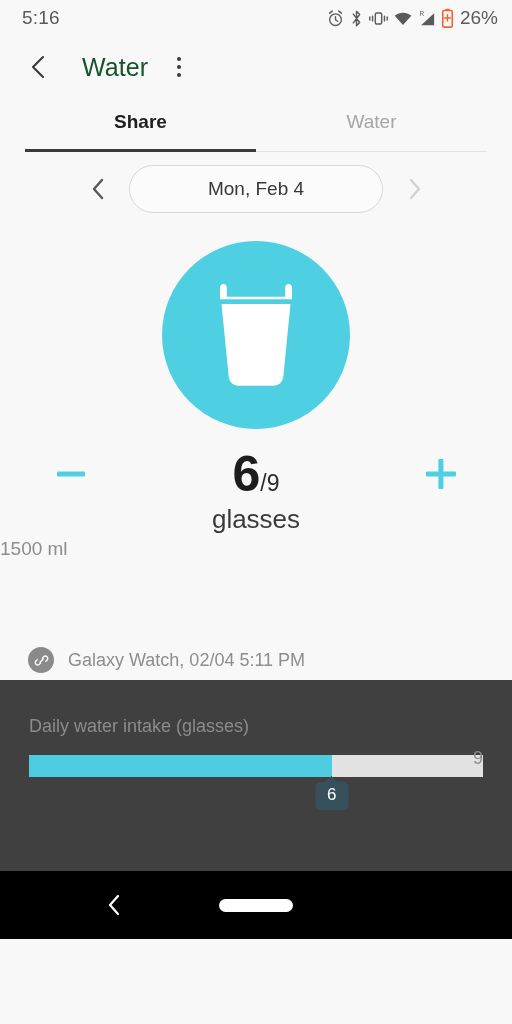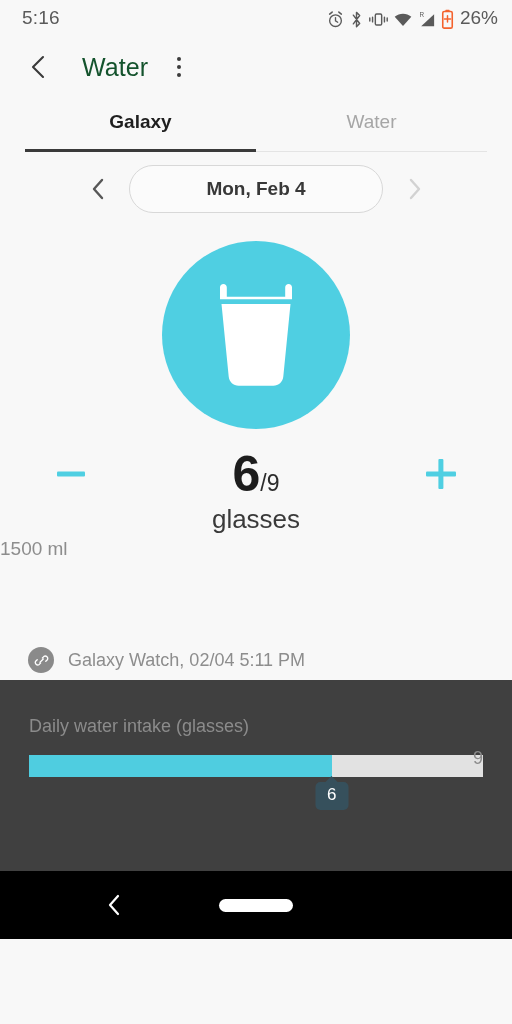--- a/index.html
+++ b/index.html
@@ -27,21 +27,21 @@
     background: #f8f8f8;
   }
   #clock {
     font-size: 19px;
     color: #5a5a5a;
     letter-spacing: .2px;
   }
   #status-icons {
     margin-left: auto;
     display: flex;
-    align-items: flex-end;
+    align-items: center;
     gap: 4px;
   }
   .sicon { display: block; }
   #battery-pct {
     font-size: 19px;
     color: #5a5a5a;
     margin-left: 2px;
   }
 
   
@@ -130,21 +130,20 @@
     width: 254px;
     height: 48px;
     border: 1px solid #d8d8d8;
     border-radius: 26px;
     background: #fbfbfb;
     display: flex;
     align-items: center;
     justify-content: center;
     font-size: 19px;
     color: #383838;
-    font-weight: bold;
   }
 
   
   #hero {
     flex: 0 0 218px;
     display: flex;
     align-items: center;
     justify-content: center;
   }
   #glass-circle {
@@ -352,21 +351,21 @@
     <span id="page-title">Water</span>
     <div id="overflow-btn">
       <i></i>
       <i></i>
       <i></i>
     </div>
   </div>
 
   <div id="tabs">
     <div class="tab active">
-      <span>Galaxy</span>
+      <span>Share</span>
     </div>
     <div class="tab inactive">
       <span>Water</span>
     </div>
   </div>
 
   <div id="date-row">
     <div class="date-arrow">
       <svg width="17" height="22" viewBox="0 0 17 22">
         <path d="M12 2 4 11l8 9" fill="none" stroke="#575757" stroke-width="2.4" stroke-linecap="round" stroke-linejoin="round"></path>

